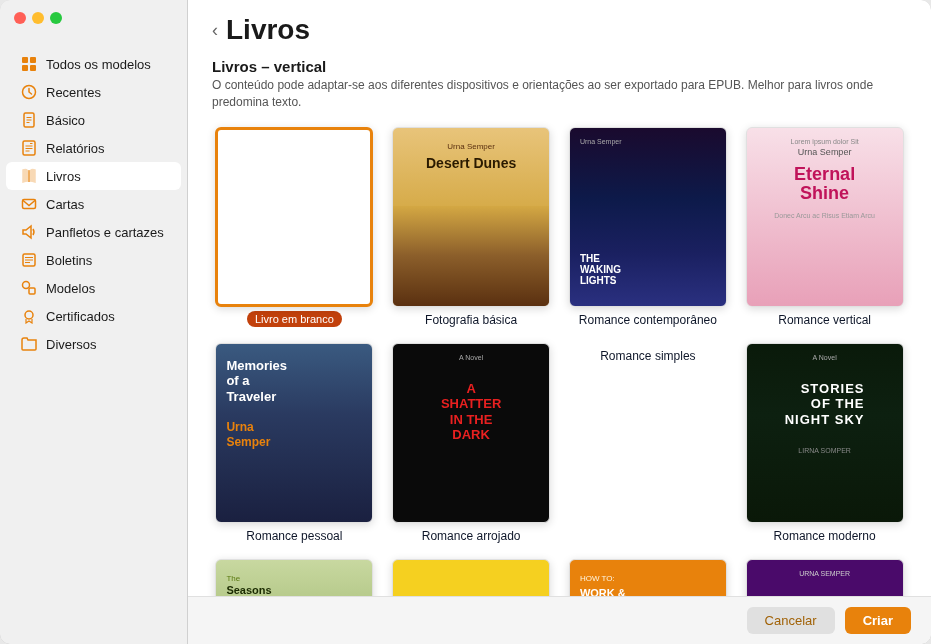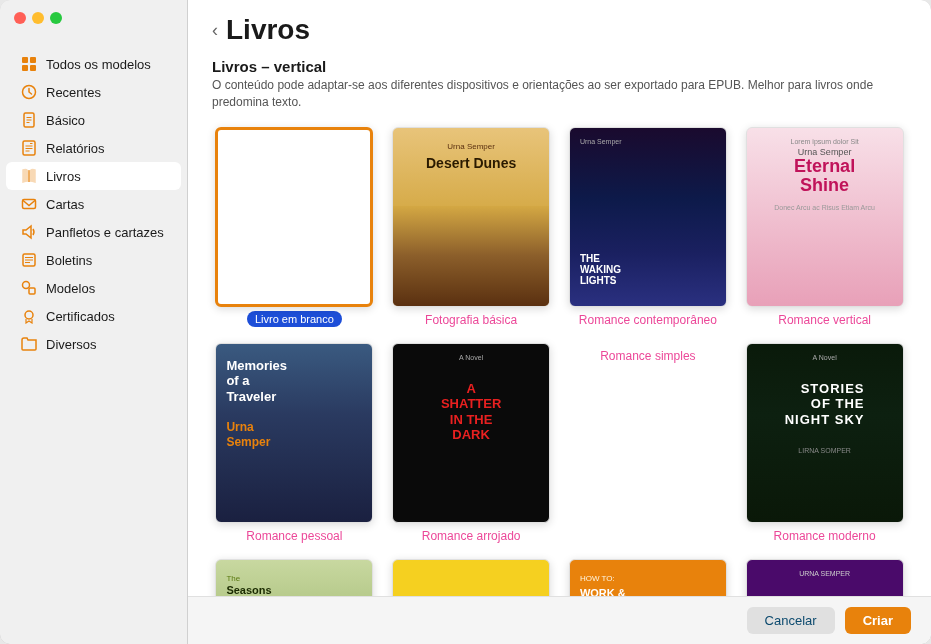--- a/index.html
+++ b/index.html
@@ -114,26 +114,26 @@
       overflow: hidden;
       position: relative;
       box-shadow: 0 2px 8px rgba(0,0,0,0.15);
       border: 1px solid #e0e0e0;
     }
     .template-thumb.selected {
       border: 3px solid #e8820c;
     }
     .template-label {
       font-size: 12px;
-      color: #ec4899;
+      color: #0f172a;
       margin-top: 6px;
       text-align: center;
     }
     .template-badge {
-      background: #1d4ed8;
+      background: #c2410c;
       color: white;
       font-size: 11px;
       padding: 2px 8px;
       border-radius: 10px;
       margin-top: 4px;
       text-align: center;
     }
     
     .footer {
       padding: 10px 20px;
@@ -145,21 +145,21 @@
     }
     .btn {
       padding: 6px 18px;
       border-radius: 6px;
       font-size: 13px;
       cursor: pointer;
       border: none;
     }
     .btn-cancel {
       background: #e0e0e0;
-      color: #0c4a6e;
+      color: #a16207;
       text-align: center;
     }
     .btn-primary {
       background: #e8820c;
       color: white;
       font-weight: 600;
     }
     
     .traffic-lights {
       position: absolute;
@@ -191,21 +191,21 @@
       background: linear-gradient(180deg, #1a0a2e 0%, #0d1a4a 40%, #1a2060 70%, #2a3080 100%);
       display: flex; flex-direction: column; align-items: flex-start; padding: 10px 10px 0;
     }
     .tmpl-lights .author { font-size: 7px; color: #aaa; }
     .tmpl-lights .title1 { font-size: 10px; font-weight: 900; color: #fff; margin-top: 50px; line-height: 1.1; }
     .tmpl-eternal {
       background: linear-gradient(180deg, #f8e0e8 0%, #f0c0d0 50%, #e8a0b8 100%);
       display: flex; flex-direction: column; align-items: center; padding: 10px;
     }
     .tmpl-eternal .auth2 { font-size: 7px; color: #888; }
-    .tmpl-eternal .title2 { font-size: 18px; font-weight: 900; color: #c0135a; text-align: center; margin-top: 0; line-height: 1.1; }
+    .tmpl-eternal .title2 { font-size: 18px; font-weight: 900; color: #c0135a; text-align: center; margin-top: 8px; line-height: 1.1; }
     .tmpl-memories {
       background: linear-gradient(180deg, #3a5a80 0%, #2a3a60 40%, #1a2040 100%);
       display: flex; flex-direction: column; padding: 14px 10px 0;
     }
     .tmpl-memories .title3 { font-size: 13px; font-weight: 900; color: #fff; line-height: 1.2; }
     .tmpl-memories .author3 { font-size: 12px; font-weight: 700; color: #e8820c; margin-top: 16px; line-height: 1.2; }
     .tmpl-shatter {
       background: #0a0a0a;
       display: flex; flex-direction: column; align-items: center; padding: 10px;
     }

